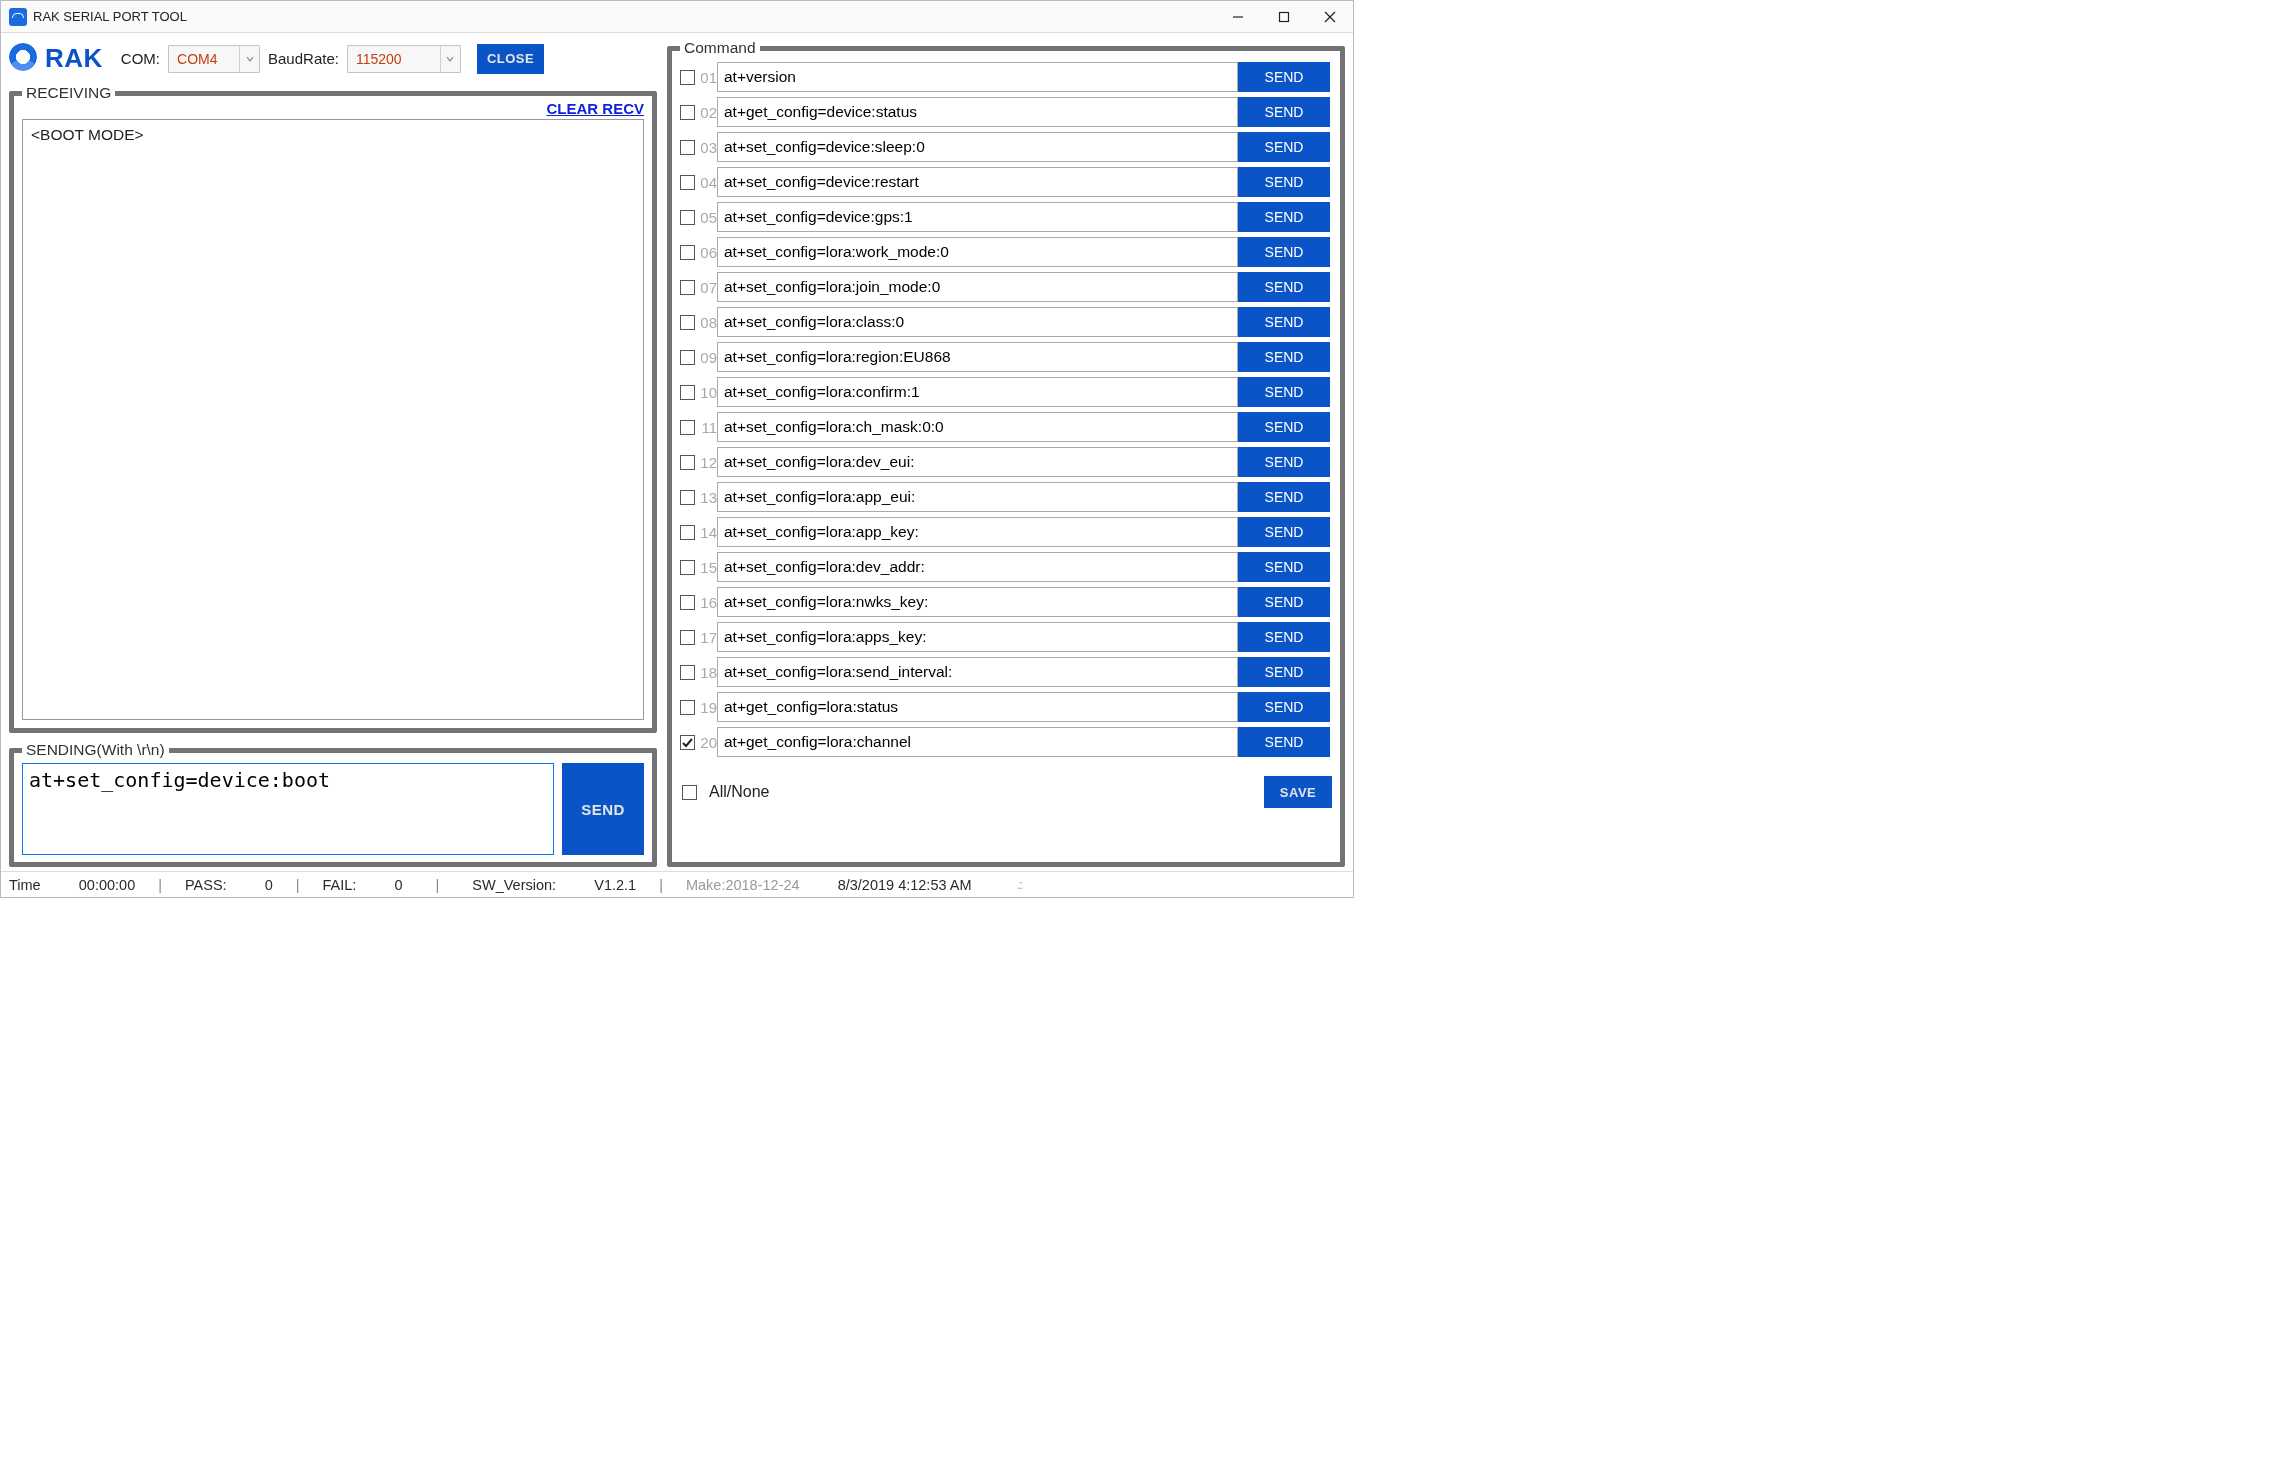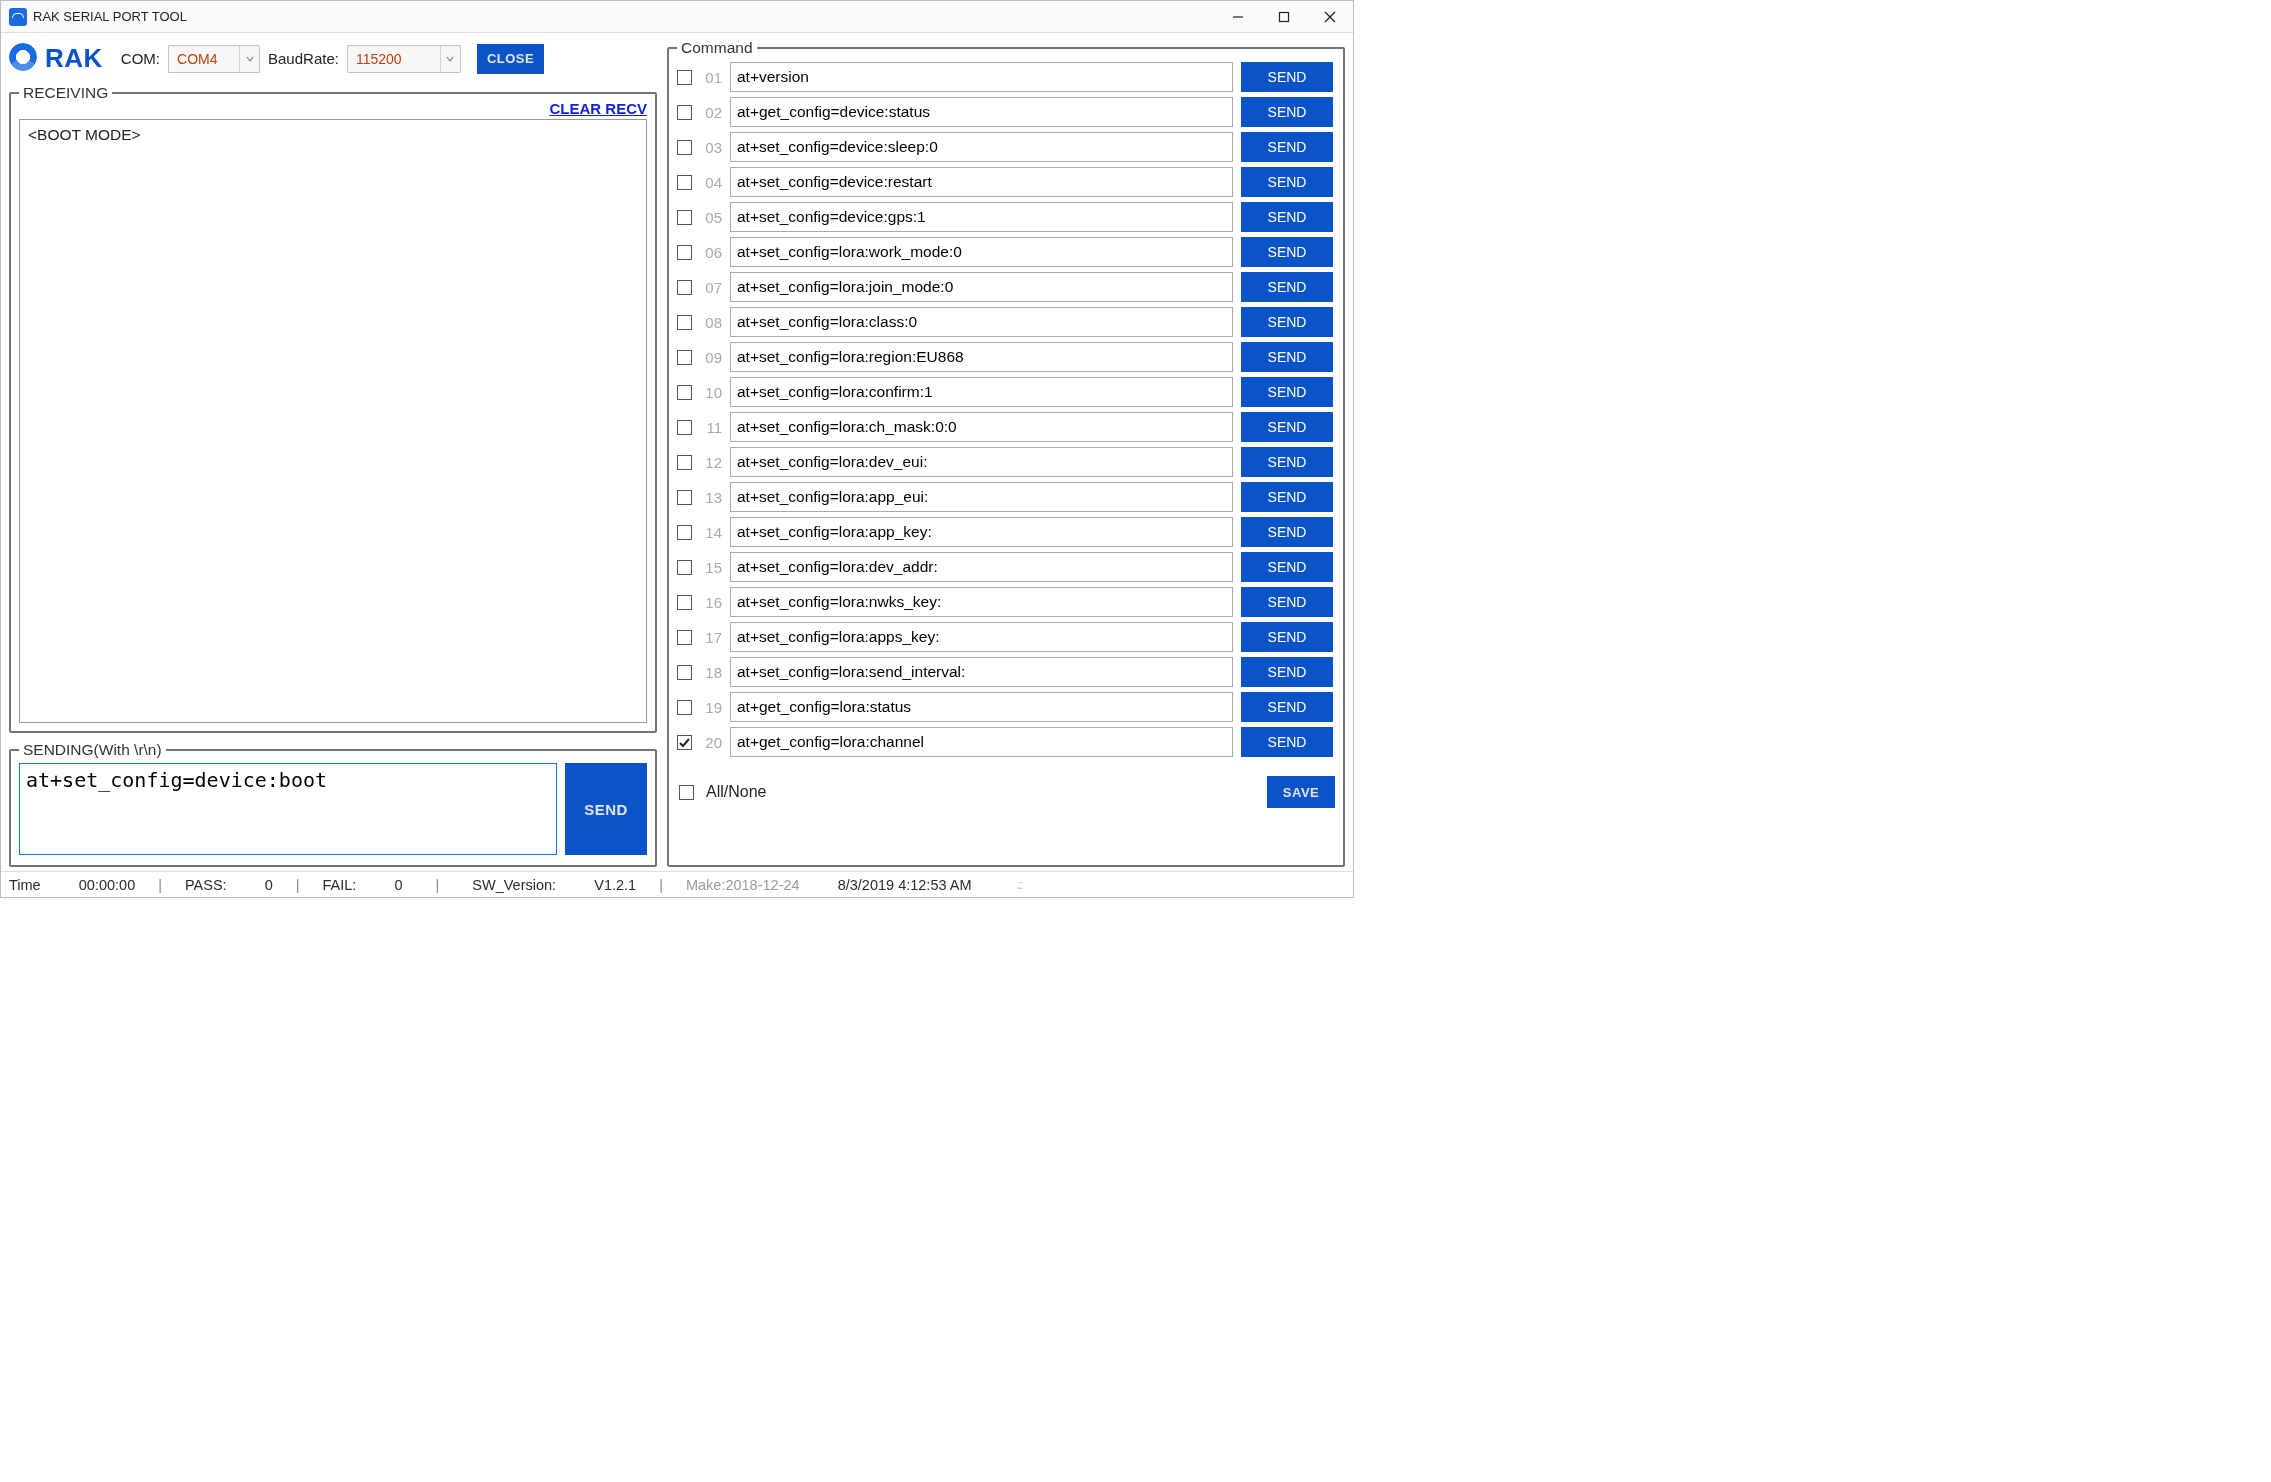--- a/index.html
+++ b/index.html
@@ -129,21 +129,21 @@
     border: none;
     cursor: pointer;
     letter-spacing: 0.5px;
   }
   .btn-send {
     background: #0a54c7;
     font-size: 15px;
   }
   
   fieldset {
-    border: 2px solid #737373;
+    border: 5px solid #737373;
     border-radius: 2px;
     margin: 0;
     padding: 4px 8px 8px 8px;
     position: relative;
   }
   fieldset > legend {
     font-size: 15.5px;
     padding: 0 4px;
     color: #333;
   }
@@ -197,21 +197,21 @@
     flex: 1; display: flex; flex-direction: column;
     min-height: 0;
     padding-bottom: 10px;
   }
   .cmd-rows {
     display: flex; flex-direction: column; gap: 3px;
     overflow: auto;
     padding-right: 2px;
   }
   .cmd-row {
-    display: flex; align-items: center; gap: 8px;
+    display: flex; align-items: center; 
     height: 32px;
   }
   .chk {
     width: 15px; height: 15px;
     border: 1.5px solid #555;
     background: #fff;
     flex-shrink: 0;
     display: inline-flex; align-items: center; justify-content: center;
   }
   .chk.checked svg { width: 13px; height: 13px; display: block; }

